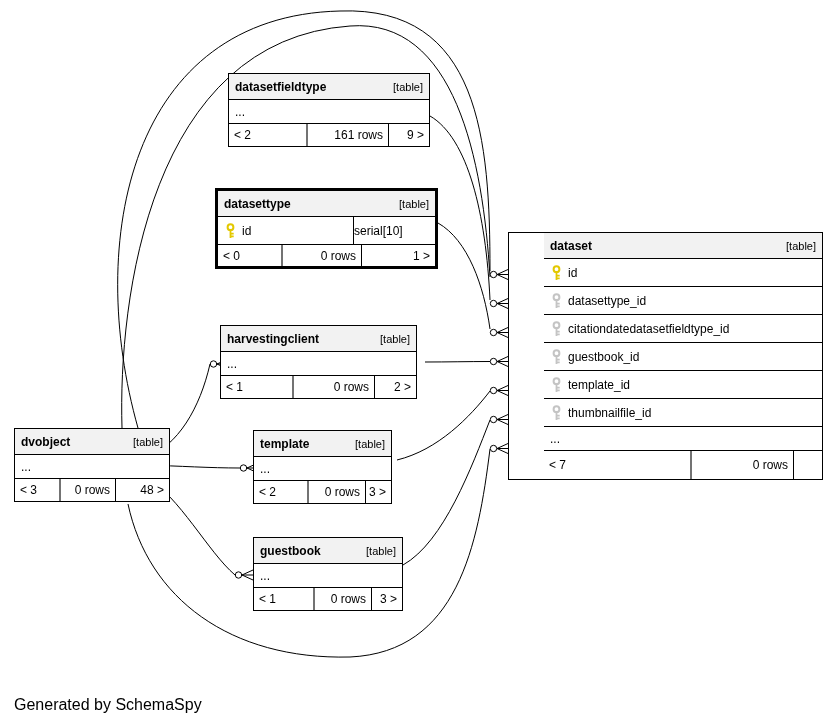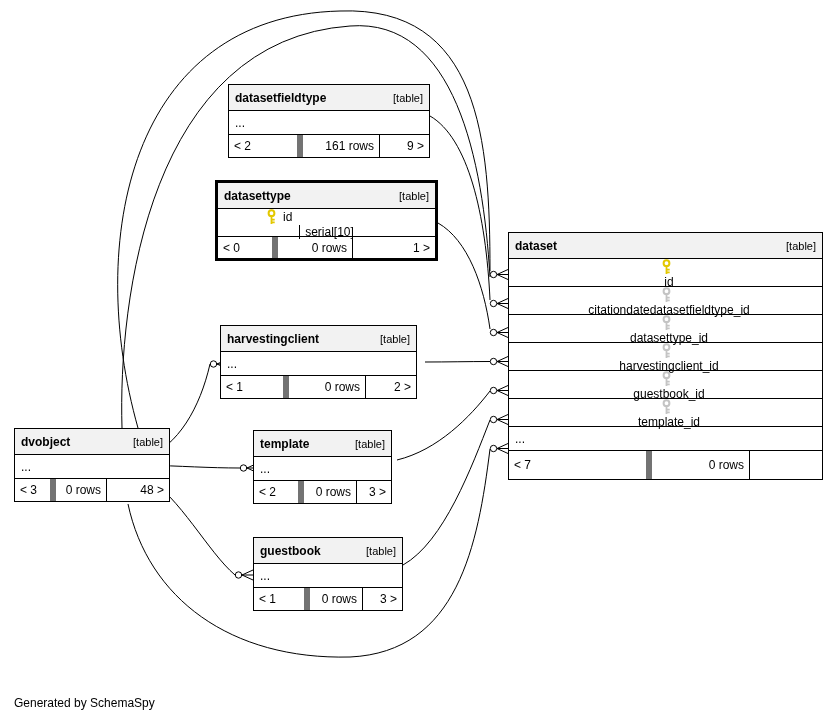--- a/index.html
+++ b/index.html
@@ -5,55 +5,55 @@
   * { box-sizing: border-box; margin: 0; padding: 0; }
   html,body { width: 835px; height: 726px; background: #fff; }
   body { position: relative; font-family: "Liberation Sans", sans-serif; color: #000; }
   #edges { position: absolute; top: 0; left: 0; pointer-events: none; }
   .tbl { position: absolute; background: #fff; border: 1px solid #000; font-size: 12px; cursor: pointer; }
   .thead { display: flex; justify-content: space-between; align-items: center; background: #F2F2F2;
            border-bottom: 1px solid #000; padding: 0 6px; height: 26px; }
   .tname { font-weight: bold; white-space: nowrap; }
   .tbadge { font-size: 11px; margin-left: 14px; white-space: nowrap; }
   .trow { display: flex; align-items: center; border-bottom: 1px solid #000; padding: 0 6px; height: 24px; }
-  .frow { display: flex; align-items: center; border-bottom: 1px solid #000; height: 28px; padding-left: 7px; flex-direction: column; }
+  .frow { display: flex; align-items: center; border-bottom: 1px solid #000; height: 28px; padding-left: 7px; }
   .keyspace { width: 17px; display: flex; align-items: center; flex: none; }
   .fname { white-space: nowrap; }
   .tfoot { display: flex; align-items: stretch; height: 22px; }
   .cell { display: flex; align-items: center; white-space: nowrap; }
   .c1 { padding-left: 5px; }
-  .c2 { border-left: 6px solid #737373; justify-content: flex-end; padding-right: 5px; }
+  .c2 { border-left: 2px solid #737373; justify-content: flex-end; padding-right: 5px; margin-left: 9px; }
   .c3 { border-left: 1px solid #000; justify-content: flex-end; padding-right: 5px; flex: 1; }
 
   
-  #t-datasetfieldtype { left: 228px; top: 84px;  width: 202px; }
-  #t-datasettype      { left: 215px; top: 180px; width: 223px; border-width: 3px; }
-  #t-dataset          { left: 508px; top: 232px; width: 315px; }
+  #t-datasetfieldtype { left: 228px; top: 73px;  width: 202px; }
+  #t-datasettype      { left: 215px; top: 188px; width: 223px; border-width: 3px; }
+  #t-dataset          { left: 508px; top: 232px; width: 315px; padding-left: 35px; }
   #t-harvestingclient { left: 220px; top: 325px; width: 197px; }
   #t-template         { left: 253px; top: 430px; width: 139px; }
   #t-dvobject         { left: 14px;  top: 428px; width: 156px; }
   #t-guestbook        { left: 253px; top: 537px; width: 150px; }
 
   
   #t-datasetfieldtype .c1{width:68px}  #t-datasetfieldtype .c2{width:82px}
   #t-datasettype .c1{width:54px}       #t-datasettype .c2{width:80px}
   #t-dataset .c1{width:137px}          #t-dataset .c2{width:103px}
   #t-harvestingclient .c1{width:62px}  #t-harvestingclient .c2{width:82px}
   #t-template .c1{width:44px}          #t-template .c2{width:58px}
   #t-dvobject .c1{width:35px}          #t-dvobject .c2{width:56px}
   #t-guestbook .c1{width:50px}         #t-guestbook .c2{width:58px}
 
   
   #t-datasettype .frow { padding-left: 0; }
   #t-datasettype .namecell { width: 135px; height: 100%; display: flex; align-items: center; padding-left: 7px; }
-  #t-datasettype .typecell { flex: 1; height: 100%; border-left: 1px solid #000; display: flex; align-items: center; padding-left: 5px; }
+  #t-datasettype .typecell { flex: 1; height: 100%; border-left: 1px solid #000; display: flex; align-items: center; }
   #t-datasettype .tfoot { height: 21px; }
   #t-dataset .tfoot { height: 28px; }
 
-  #caption { position: absolute; left: 14px; top: 696px; font-size: 12px; }
+  #caption { position: absolute; left: 14px; top: 696px; font-size: 16px; }
 </style>
 </head>
 <body>
 
 <svg id="edges" width="835" height="726">
   <g stroke="#000" stroke-width="1" fill="none">
 
     <path d="M138,428 C85,240 130,16 340,11 C480,6 490,140 490,271"></path>
     <path d="M122,428 C118,300 150,40 350,26 C455,18 483,160 490,277"></path>
     <path d="M128,504 C148,598 230,660 350,657 C458,652 478,545 490,449"></path>
@@ -148,58 +148,58 @@
     </span>
     <span class="fname">id</span>
   </div>
   <div class="frow">
     <span class="keyspace">
       <svg width="11" height="16" viewBox="0 0 11 16">
         <circle cx="5.5" cy="4.2" r="2.9" fill="none" stroke="#C4C4C4" stroke-width="2"></circle>
         <path d="M5.5 7.2 V15 M5.5 10.6 H8.7 M5.5 13.4 H8.7" stroke="#C4C4C4" stroke-width="1.8" fill="none"></path>
       </svg>
     </span>
+    <span class="fname">datasettype_id</span>
+  </div>
+  <div class="frow">
+    <span class="keyspace">
+      <svg width="11" height="16" viewBox="0 0 11 16">
+        <circle cx="5.5" cy="4.2" r="2.9" fill="none" stroke="#C4C4C4" stroke-width="2"></circle>
+        <path d="M5.5 7.2 V15 M5.5 10.6 H8.7 M5.5 13.4 H8.7" stroke="#C4C4C4" stroke-width="1.8" fill="none"></path>
+      </svg>
+    </span>
     <span class="fname">citationdatedatasetfieldtype_id</span>
   </div>
   <div class="frow">
     <span class="keyspace">
       <svg width="11" height="16" viewBox="0 0 11 16">
         <circle cx="5.5" cy="4.2" r="2.9" fill="none" stroke="#C4C4C4" stroke-width="2"></circle>
         <path d="M5.5 7.2 V15 M5.5 10.6 H8.7 M5.5 13.4 H8.7" stroke="#C4C4C4" stroke-width="1.8" fill="none"></path>
       </svg>
     </span>
-    <span class="fname">datasettype_id</span>
-  </div>
-  <div class="frow">
-    <span class="keyspace">
-      <svg width="11" height="16" viewBox="0 0 11 16">
-        <circle cx="5.5" cy="4.2" r="2.9" fill="none" stroke="#C4C4C4" stroke-width="2"></circle>
-        <path d="M5.5 7.2 V15 M5.5 10.6 H8.7 M5.5 13.4 H8.7" stroke="#C4C4C4" stroke-width="1.8" fill="none"></path>
-      </svg>
-    </span>
-    <span class="fname">harvestingclient_id</span>
-  </div>
-  <div class="frow">
-    <span class="keyspace">
-      <svg width="11" height="16" viewBox="0 0 11 16">
-        <circle cx="5.5" cy="4.2" r="2.9" fill="none" stroke="#C4C4C4" stroke-width="2"></circle>
-        <path d="M5.5 7.2 V15 M5.5 10.6 H8.7 M5.5 13.4 H8.7" stroke="#C4C4C4" stroke-width="1.8" fill="none"></path>
-      </svg>
-    </span>
     <span class="fname">guestbook_id</span>
   </div>
   <div class="frow">
     <span class="keyspace">
       <svg width="11" height="16" viewBox="0 0 11 16">
         <circle cx="5.5" cy="4.2" r="2.9" fill="none" stroke="#C4C4C4" stroke-width="2"></circle>
         <path d="M5.5 7.2 V15 M5.5 10.6 H8.7 M5.5 13.4 H8.7" stroke="#C4C4C4" stroke-width="1.8" fill="none"></path>
       </svg>
     </span>
     <span class="fname">template_id</span>
   </div>
+  <div class="frow">
+    <span class="keyspace">
+      <svg width="11" height="16" viewBox="0 0 11 16">
+        <circle cx="5.5" cy="4.2" r="2.9" fill="none" stroke="#C4C4C4" stroke-width="2"></circle>
+        <path d="M5.5 7.2 V15 M5.5 10.6 H8.7 M5.5 13.4 H8.7" stroke="#C4C4C4" stroke-width="1.8" fill="none"></path>
+      </svg>
+    </span>
+    <span class="fname">thumbnailfile_id</span>
+  </div>
   <div class="trow">...</div>
   <div class="tfoot">
     <span class="cell c1">&lt; 7</span>
     <span class="cell c2">0 rows</span>
     <span class="cell c3"></span>
   </div>
 </div>
 
 <div class="tbl" id="t-harvestingclient">
   <div class="thead">

